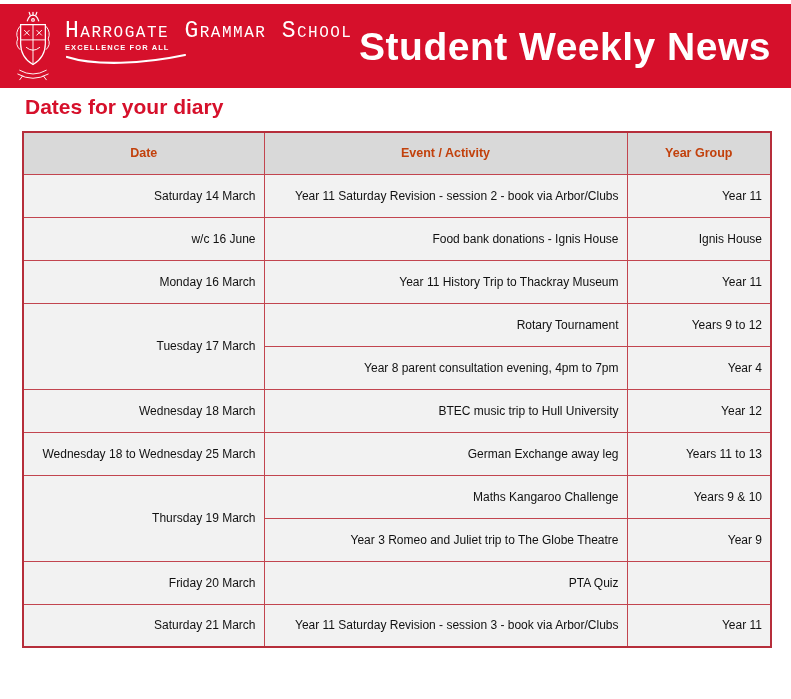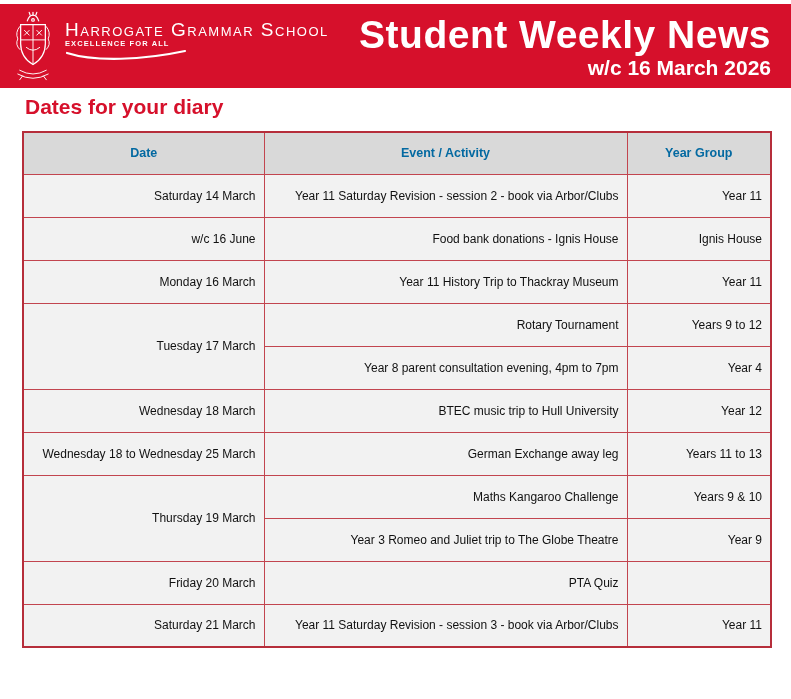--- a/index.html
+++ b/index.html
@@ -13,39 +13,39 @@
   html,body{margin:0;padding:0;background:#fff;}
   body{font-family:"Liberation Sans", sans-serif;}
   .page{position:relative;width:791px;height:699px;background:#fff;overflow:hidden;}
 
   
   .banner{position:absolute;top:4px;left:0;width:791px;height:84px;background:var(--red);
           display:flex;align-items:center;justify-content:space-between;padding:0 20px 0 14px;}
   .logo{display:flex;align-items:flex-start;}
   .crest{width:38px;height:72px;margin-top:1px;flex:0 0 auto;}
   .logo-text{margin-left:13px;margin-top:10px;color:#fff;}
-  .school-name{font-family:Liberation Sans, sans-serif;font-variant:small-caps;
-               font-size:19px;letter-spacing:1.5px;line-height:1;white-space:nowrap;}
+  .school-name{font-family:Liberation Mono, monospace;font-variant:small-caps;
+               font-size:23px;letter-spacing:1.5px;line-height:1;white-space:nowrap;}
   .tagline{font-size:7.5px;font-weight:bold;letter-spacing:1.1px;white-space:nowrap;}
   .swoosh{display:block;margin-top:1px;}
   .masthead{text-align:right;color:#fff;margin-top:2px;}
   .news-title{font-size:39px;font-weight:bold;line-height:1.05;letter-spacing:0.5px;white-space:nowrap;}
   .news-subtitle{font-size:21px;font-weight:bold;line-height:1.1;white-space:nowrap;}
 
   
   .section-heading{position:absolute;top:95px;left:25px;color:var(--red);
                    font-size:21px;font-weight:bold;}
 
   
   table.diary{position:absolute;top:131px;left:22px;width:748px;border-collapse:collapse;
               border:2px solid var(--outer-red);table-layout:fixed;}
   col.c-date{width:241px;} col.c-event{width:363px;} col.c-year{width:144px;}
   .diary th,.diary td{border:1px solid var(--border-red);text-align:center;vertical-align:middle;
               padding:2px 8px;color:#111;}
-  .diary th{background:var(--head-bg);height:42px;font-size:12.5px;font-weight:bold;color:#0369a1;}
+  .diary th{background:var(--head-bg);height:42px;font-size:12.5px;font-weight:bold;color:#c2410c;}
   .diary td{background:var(--row-bg);height:43px;font-size:12px;font-weight:normal;text-align:right;}
 </style>
 </head>
 <body>
 
 <div class="page">
 
   <div class="banner">
     <div class="logo">
       <svg class="crest" viewBox="0 0 40 75" fill="none" stroke="#ffffff" stroke-width="1.3" stroke-linecap="round">
@@ -69,21 +69,20 @@
       <div class="logo-text">
         <div class="school-name">Harrogate Grammar School</div>
         <div class="tagline">EXCELLENCE FOR ALL</div>
         <svg class="swoosh" width="122" height="13" viewBox="0 0 122 13">
           <path d="M2 4 C 30 13 78 11 120 2" stroke="#ffffff" stroke-width="2.2" fill="none" stroke-linecap="round"></path>
         </svg>
       </div>
     </div>
     <div class="masthead">
       <div class="news-title">Student Weekly News</div>
-      <div class="news-subtitle">w/c 16 March 2026</div>
     </div>
   </div>
 
   <div class="section-heading">Dates for your diary</div>
 
   <table class="diary">
     <colgroup>
       <col class="c-date">
         <col class="c-event">
         <col class="c-year">

